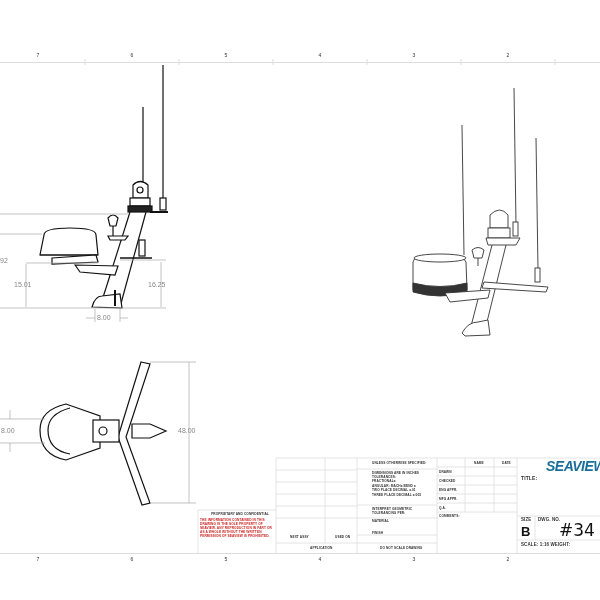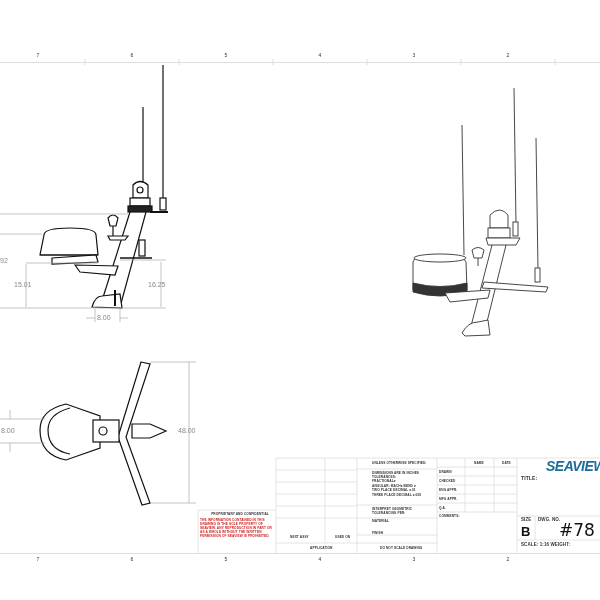--- a/index.html
+++ b/index.html
@@ -218,15 +218,15 @@
   <div class="tbtext" style="left:439px;top:488px;">ENG APPR.</div>
   <div class="tbtext" style="left:439px;top:497px;">MFG APPR.</div>
   <div class="tbtext" style="left:439px;top:506px;">Q.A.</div>
   <div class="tbtext" style="left:439px;top:514px;">COMMENTS:</div>
 
   <div style="position:absolute;left:546px;top:458px;font-family:'Liberation Sans',sans-serif;font-weight:bold;font-style:italic;font-size:14px;color:#1a6e9a;letter-spacing:-0.5px;white-space:nowrap;">SEAVIEW</div>
   <div class="tbtext" style="left:521px;top:476px;font-size:5px;">TITLE:</div>
   <div class="tbtext" style="left:521px;top:518px;font-size:4.5px;">SIZE</div>
   <div style="position:absolute;left:521px;top:524px;font-size:13px;font-weight:bold;color:#111;">B</div>
   <div class="tbtext" style="left:538px;top:518px;font-size:4.5px;">DWG.  NO.</div>
-  <div style="position:absolute;left:559px;top:520px;font-size:17px;color:#111;font-family:'DejaVu Sans',sans-serif;">#78</div>
+  <div style="position:absolute;left:559px;top:520px;font-size:17px;color:#111;font-family:'DejaVu Sans',sans-serif;">#34</div>
   <div class="tbtext" style="left:521px;top:543px;font-size:4.5px;white-space:nowrap;">SCALE: 1:16 WEIGHT:</div>
 </div>
 
 </body></html>

